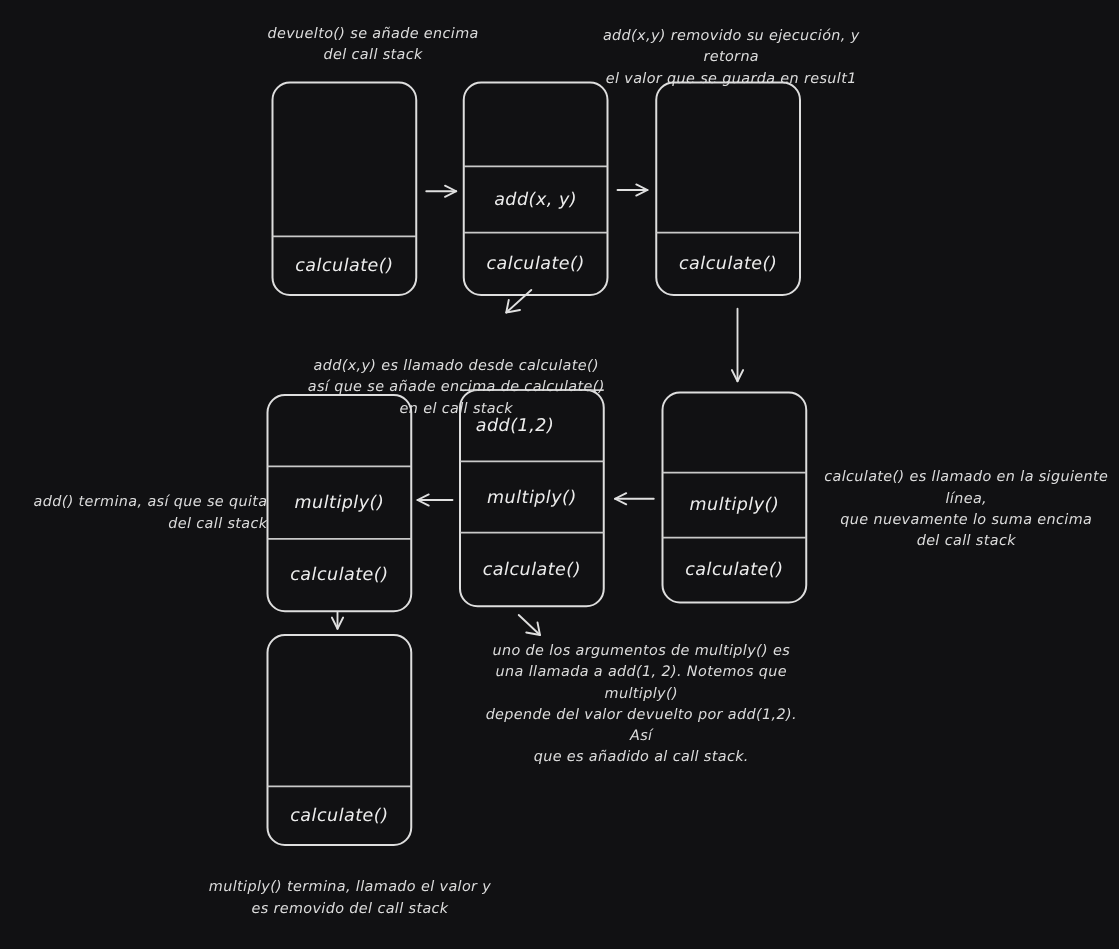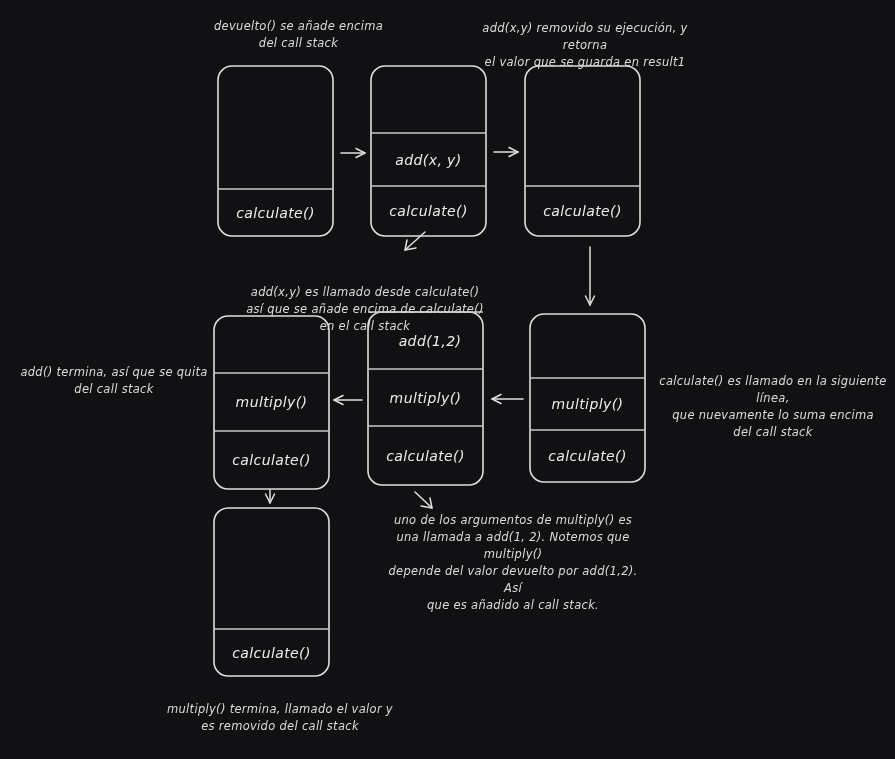--- a/index.html
+++ b/index.html
@@ -144,34 +144,34 @@
     </svg>
   <div id="label-layer">
       <div class="frame-label" style="left: 275.5px; top: 212.5px;">calculate()</div>
       <div class="frame-label" style="left: 428.5px; top: 211px;">calculate()</div>
       <div class="frame-label" style="left: 428.5px; top: 159.5px;">add(x, y)</div>
       <div class="frame-label" style="left: 582.5px; top: 211px;">calculate()</div>
       <div class="frame-label" style="left: 587.5px; top: 456px;">calculate()</div>
       <div class="frame-label" style="left: 587.5px; top: 404px;">multiply()</div>
       <div class="frame-label" style="left: 425.5px; top: 455.5px;">calculate()</div>
       <div class="frame-label" style="left: 425.5px; top: 397.5px;">multiply()</div>
-      <div class="frame-label" style="left: 430px; top: 340.5px;">add(1,2)</div>
+      <div class="frame-label" style="left: 412px; top: 340.5px;">add(1,2)</div>
       <div class="frame-label" style="left: 271.5px; top: 460px;">calculate()</div>
       <div class="frame-label" style="left: 271.5px; top: 402px;">multiply()</div>
       <div class="frame-label" style="left: 271.5px; top: 652.5px;">calculate()</div>
     </div>
   <div id="note-layer">
       <div class="note" style="left: 196px; top: 18px; width: 205px;">devuelto() se añade encima
 del call stack</div>
       <div class="note" style="left: 462px; top: 20px; width: 246px;">add(x,y) removido su ejecución, y retorna
 el valor que se guarda en result1</div>
       <div class="note" style="left: 244px; top: 256px; width: 242px; margin-top: 28px;">add(x,y) es llamado desde calculate()
 así que se añade encima de calculate()
 en el call stack</div>
-      <div class="note" style="left: 14px; top: 364px; width: 200px;">add() termina, así que se quita
+      <div class="note" style="left: 14px; top: 393px; width: 200px; text-align: right;">add() termina, así que se quita
 del call stack</div>
       <div class="note" style="left: 652px; top: 373px; width: 242px;">calculate() es llamado en la siguiente línea,
 que nuevamente lo suma encima
 del call stack</div>
       <div class="note" style="left: 378px; top: 512px; width: 270px;">uno de los argumentos de multiply() es
 una llamada a add(1, 2). Notemos que multiply()
 depende del valor devuelto por add(1,2). Así
 que es añadido al call stack.</div>
       <div class="note" style="left: 160px; top: 701px; width: 240px;">multiply() termina, llamado el valor y
 es removido del call stack</div>

